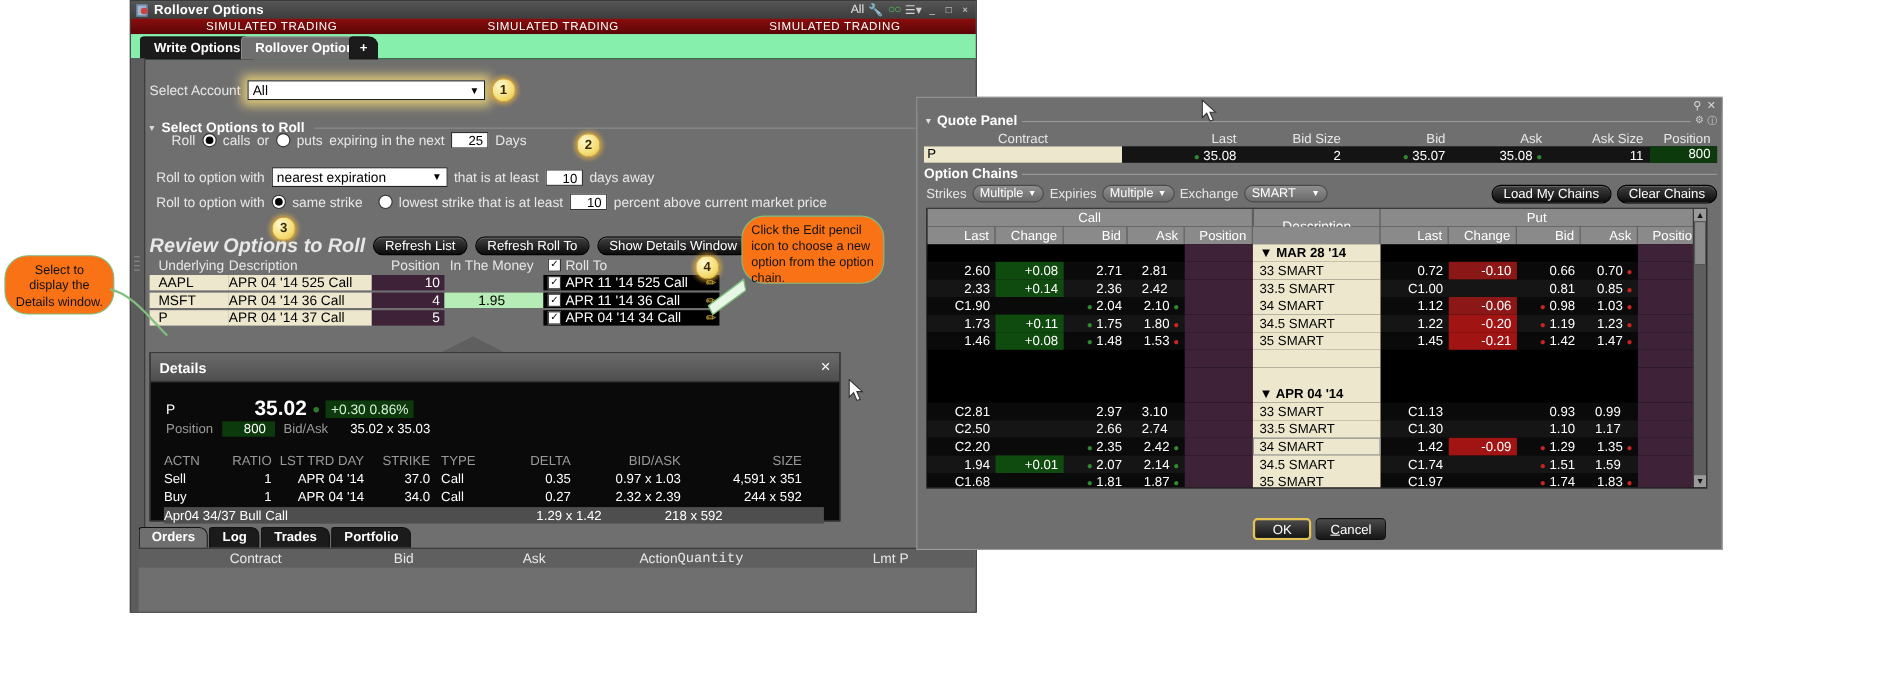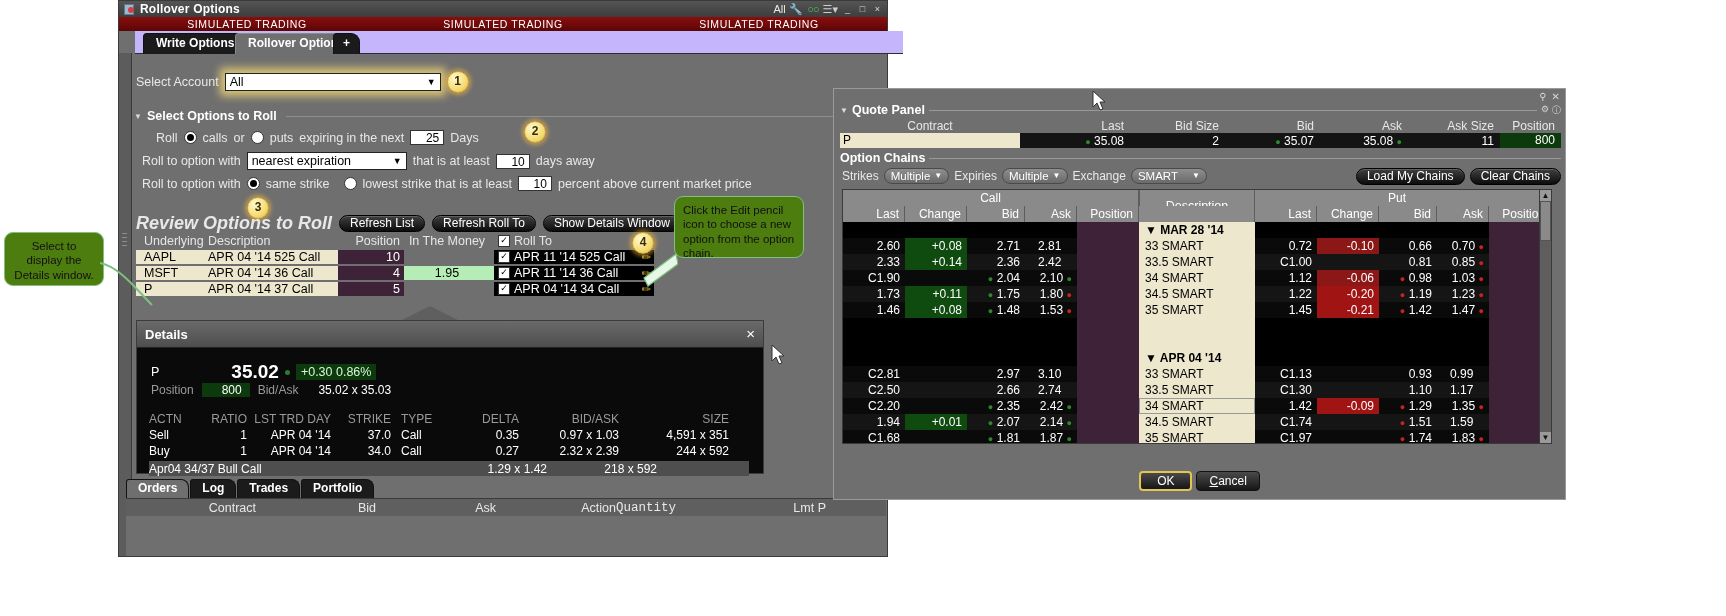--- a/index.html
+++ b/index.html
@@ -44,22 +44,22 @@
   #sim-bar{
     position:absolute;left:0;top:16px;width:100%;height:14px;
     background:linear-gradient(to bottom,#8a0d0d,#5a0606);
     display:flex;align-items:center;
   }
   .sim-text{
     flex:1;text-align:center;font-size:10.5px;color:#ffffff;letter-spacing:0.6px;
   }
 
   #tabstrip{
-    position:absolute;left:16px;top:30px;width:100%;height:22px;
-    background:#c4b5fd;border-bottom:1px solid #2e2e2e;
+    position:absolute;left:0;top:30px;width:100%;height:22px;
+    background:#86efac;border-bottom:1px solid #2e2e2e;
   }
   .tab{
     position:absolute;top:2px;height:20px;line-height:19px;
     padding:0 12px;font-size:12px;font-weight:bold;color:#ffffff;
     background:#1b1b1b;border-top-left-radius:4px;border-top-right-radius:9px;
     border:1px solid #111;border-bottom:none;
     transform:skewX(0deg);
   }
   .tab.sel{background:#6f6f6f;color:#fff;border-color:#8a8a8a;}
   .tab.plus{padding:0 9px;font-weight:bold;}
@@ -159,21 +159,21 @@
   .btab{height:18px;line-height:17px;padding:0 11px;font-size:12px;font-weight:bold;color:#fff;
         background:#1b1b1b;border:1px solid #111;border-bottom:none;
         border-top-left-radius:3px;border-top-right-radius:8px;margin-right:1px;}
   .btab.sel{background:#6f6f6f;}
   #orders-header{position:absolute;left:126px;top:498px;width:760px;height:18px;background:#5f5f5f;border-top:1px solid #3a3a3a;
                  display:flex;align-items:center;font-size:12.5px;color:#e8e8e8;}
   #orders-area{position:absolute;left:126px;top:516px;width:760px;height:40px;background:#6f6f6f;}
 
   
   .callout{
-    background:#4d7c0f;border:1px solid #7fbf7f;border-radius:9px;
+    background:#f97316;border:1px solid #7fbf7f;border-radius:21px;
     color:#111;font-size:11.5px;line-height:1.25;padding:6px 8px;box-sizing:border-box;
   }
 
   
   #quote-window{
     left:833px;top:88px;width:733px;height:412px;
     background:#6f6f6f;border:1px solid #9a9a9a;box-sizing:border-box;
   }
   #qw-titlebar{position:absolute;left:0;top:0;width:100%;height:14px;background:#6f6f6f;display:flex;align-items:center;}
   .qw-tb-right{margin-left:auto;padding-right:5px;display:flex;gap:5px;color:#d8d8d8;font-size:10px;}
@@ -294,21 +294,21 @@
   </div>
   <span class="badge">1</span>
 </div>
 
 <div class="group-hdr abs" style="left:134px;top:109px;width:745px;">
   <span class="tri">▼</span>
   <span class="gtitle">Select Options to Roll</span>
   <span class="rule" style="flex:1;"></span>
 </div>
 
-<div class="row-line abs" style="left:156px;top:130px;">
+<div class="row-line abs" style="left:156px;top:120px;">
   <span>Roll</span>
   <span class="radio on"></span>
   <span>calls</span>
   <span>or</span>
   <span class="radio"></span>
   <span>puts</span>
   <span>expiring in the next</span>
   <span class="numbox" style="width:34px;">25</span>
   <span>Days</span>
 </div>

